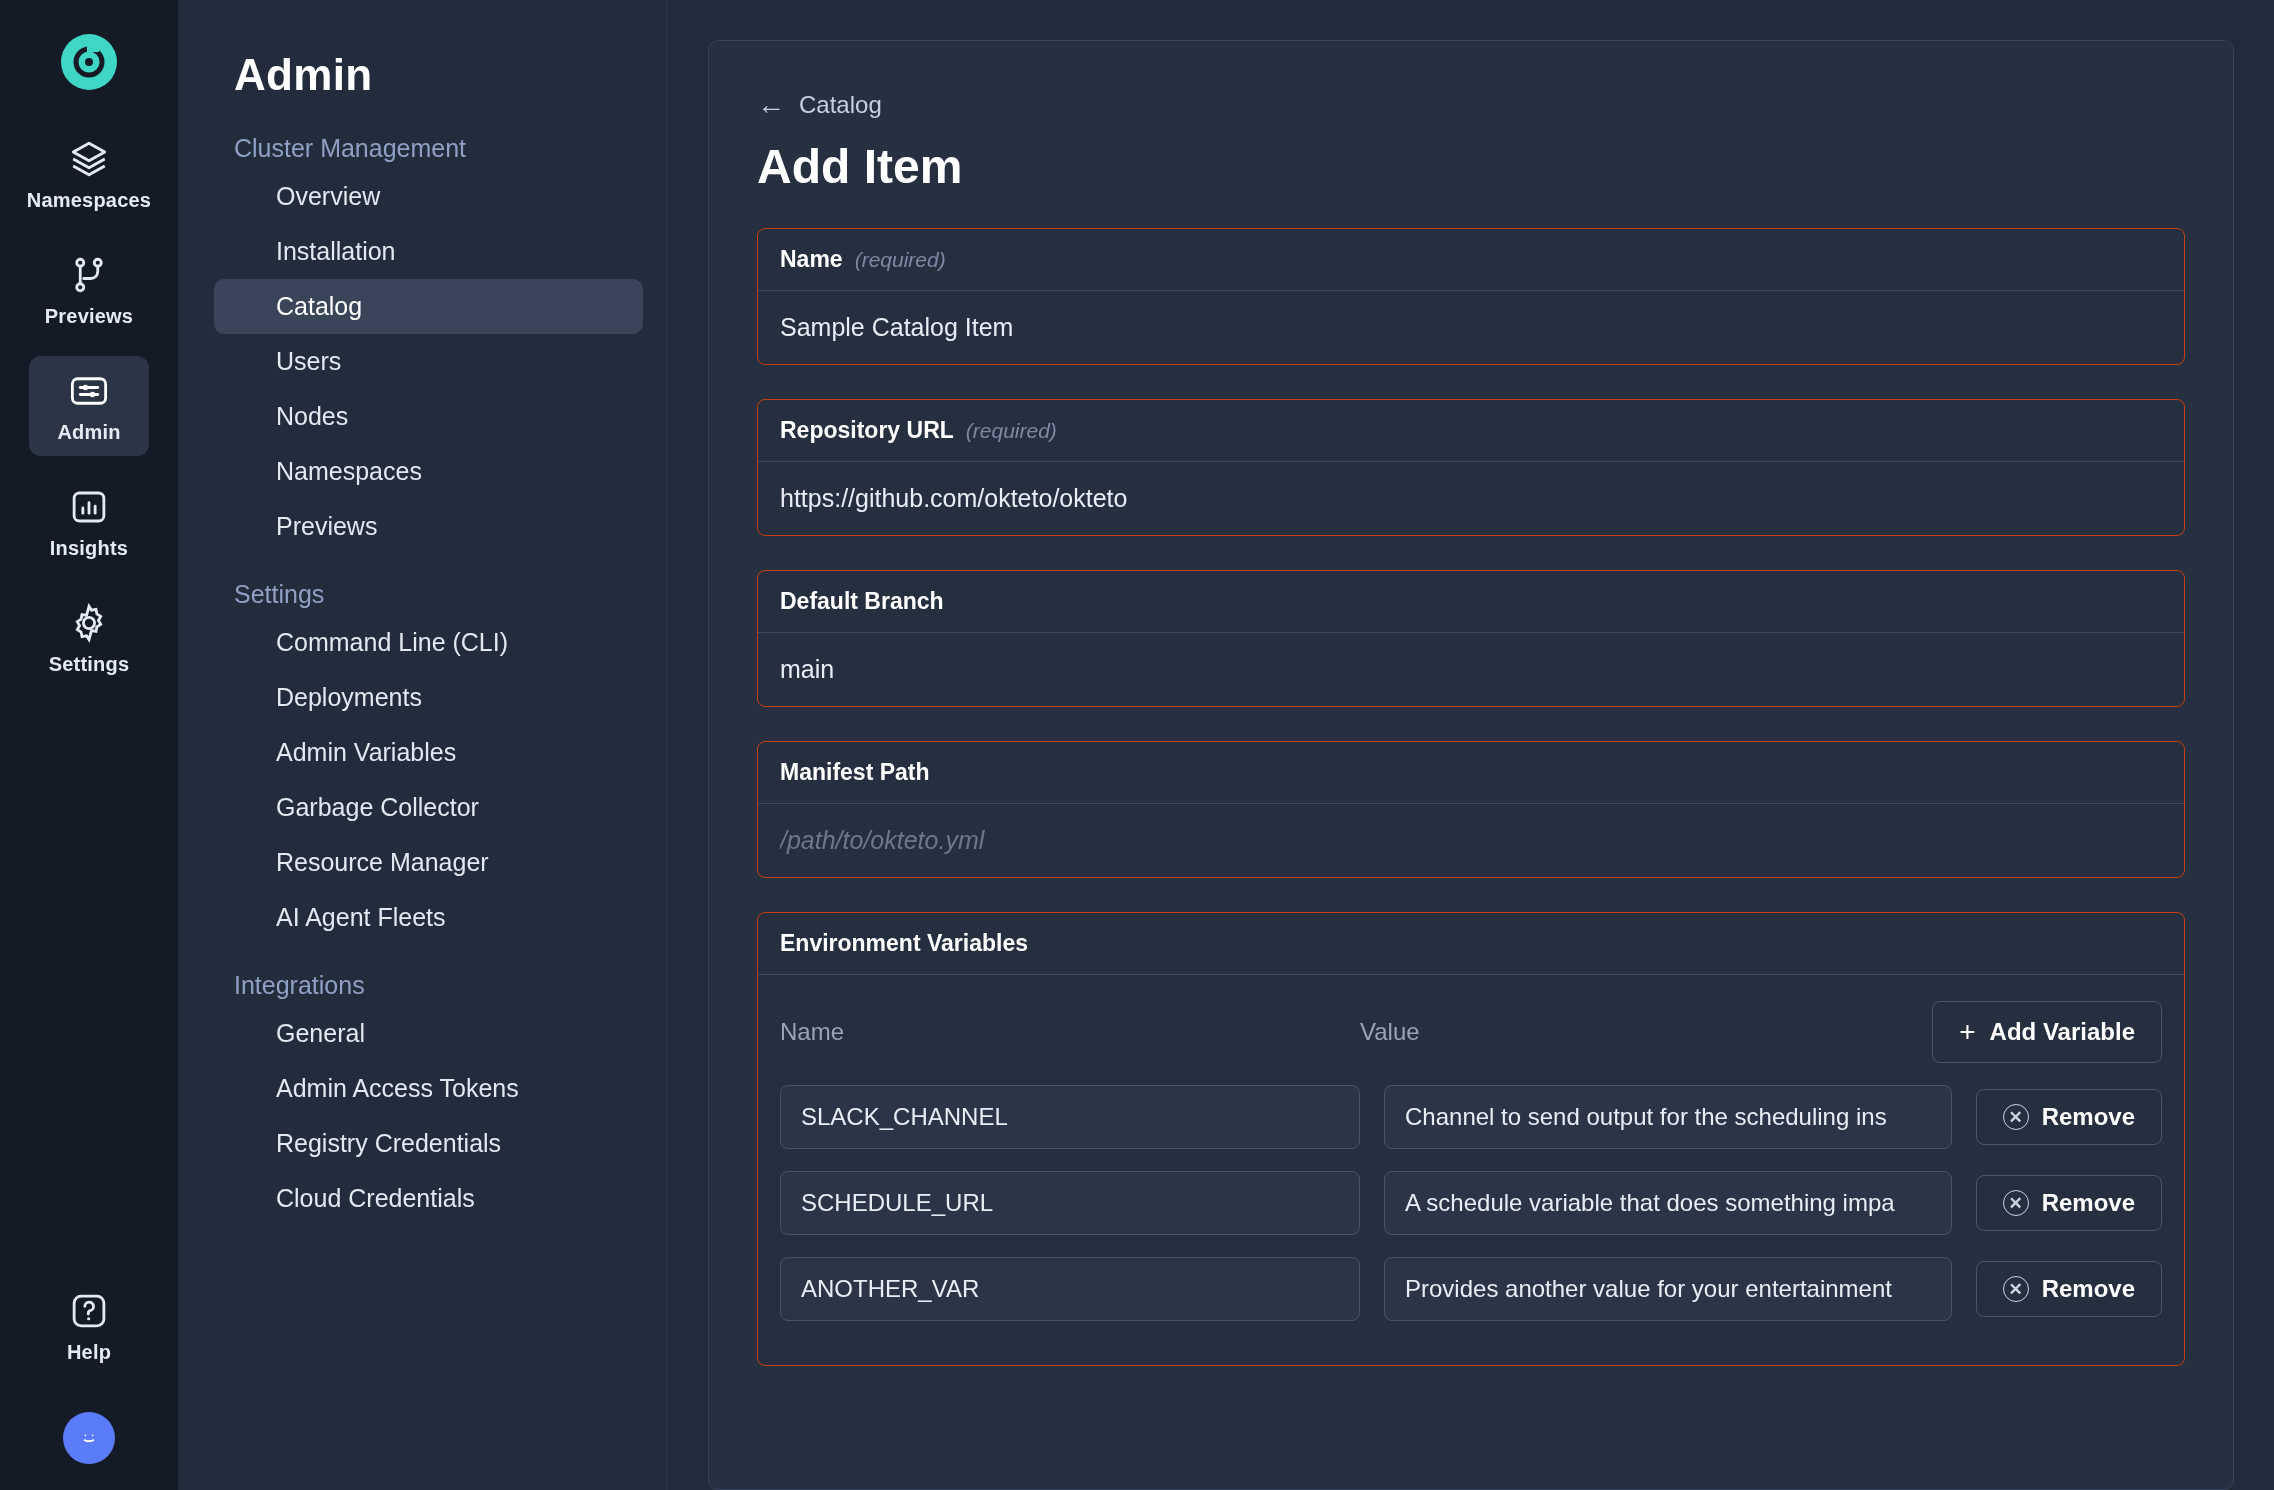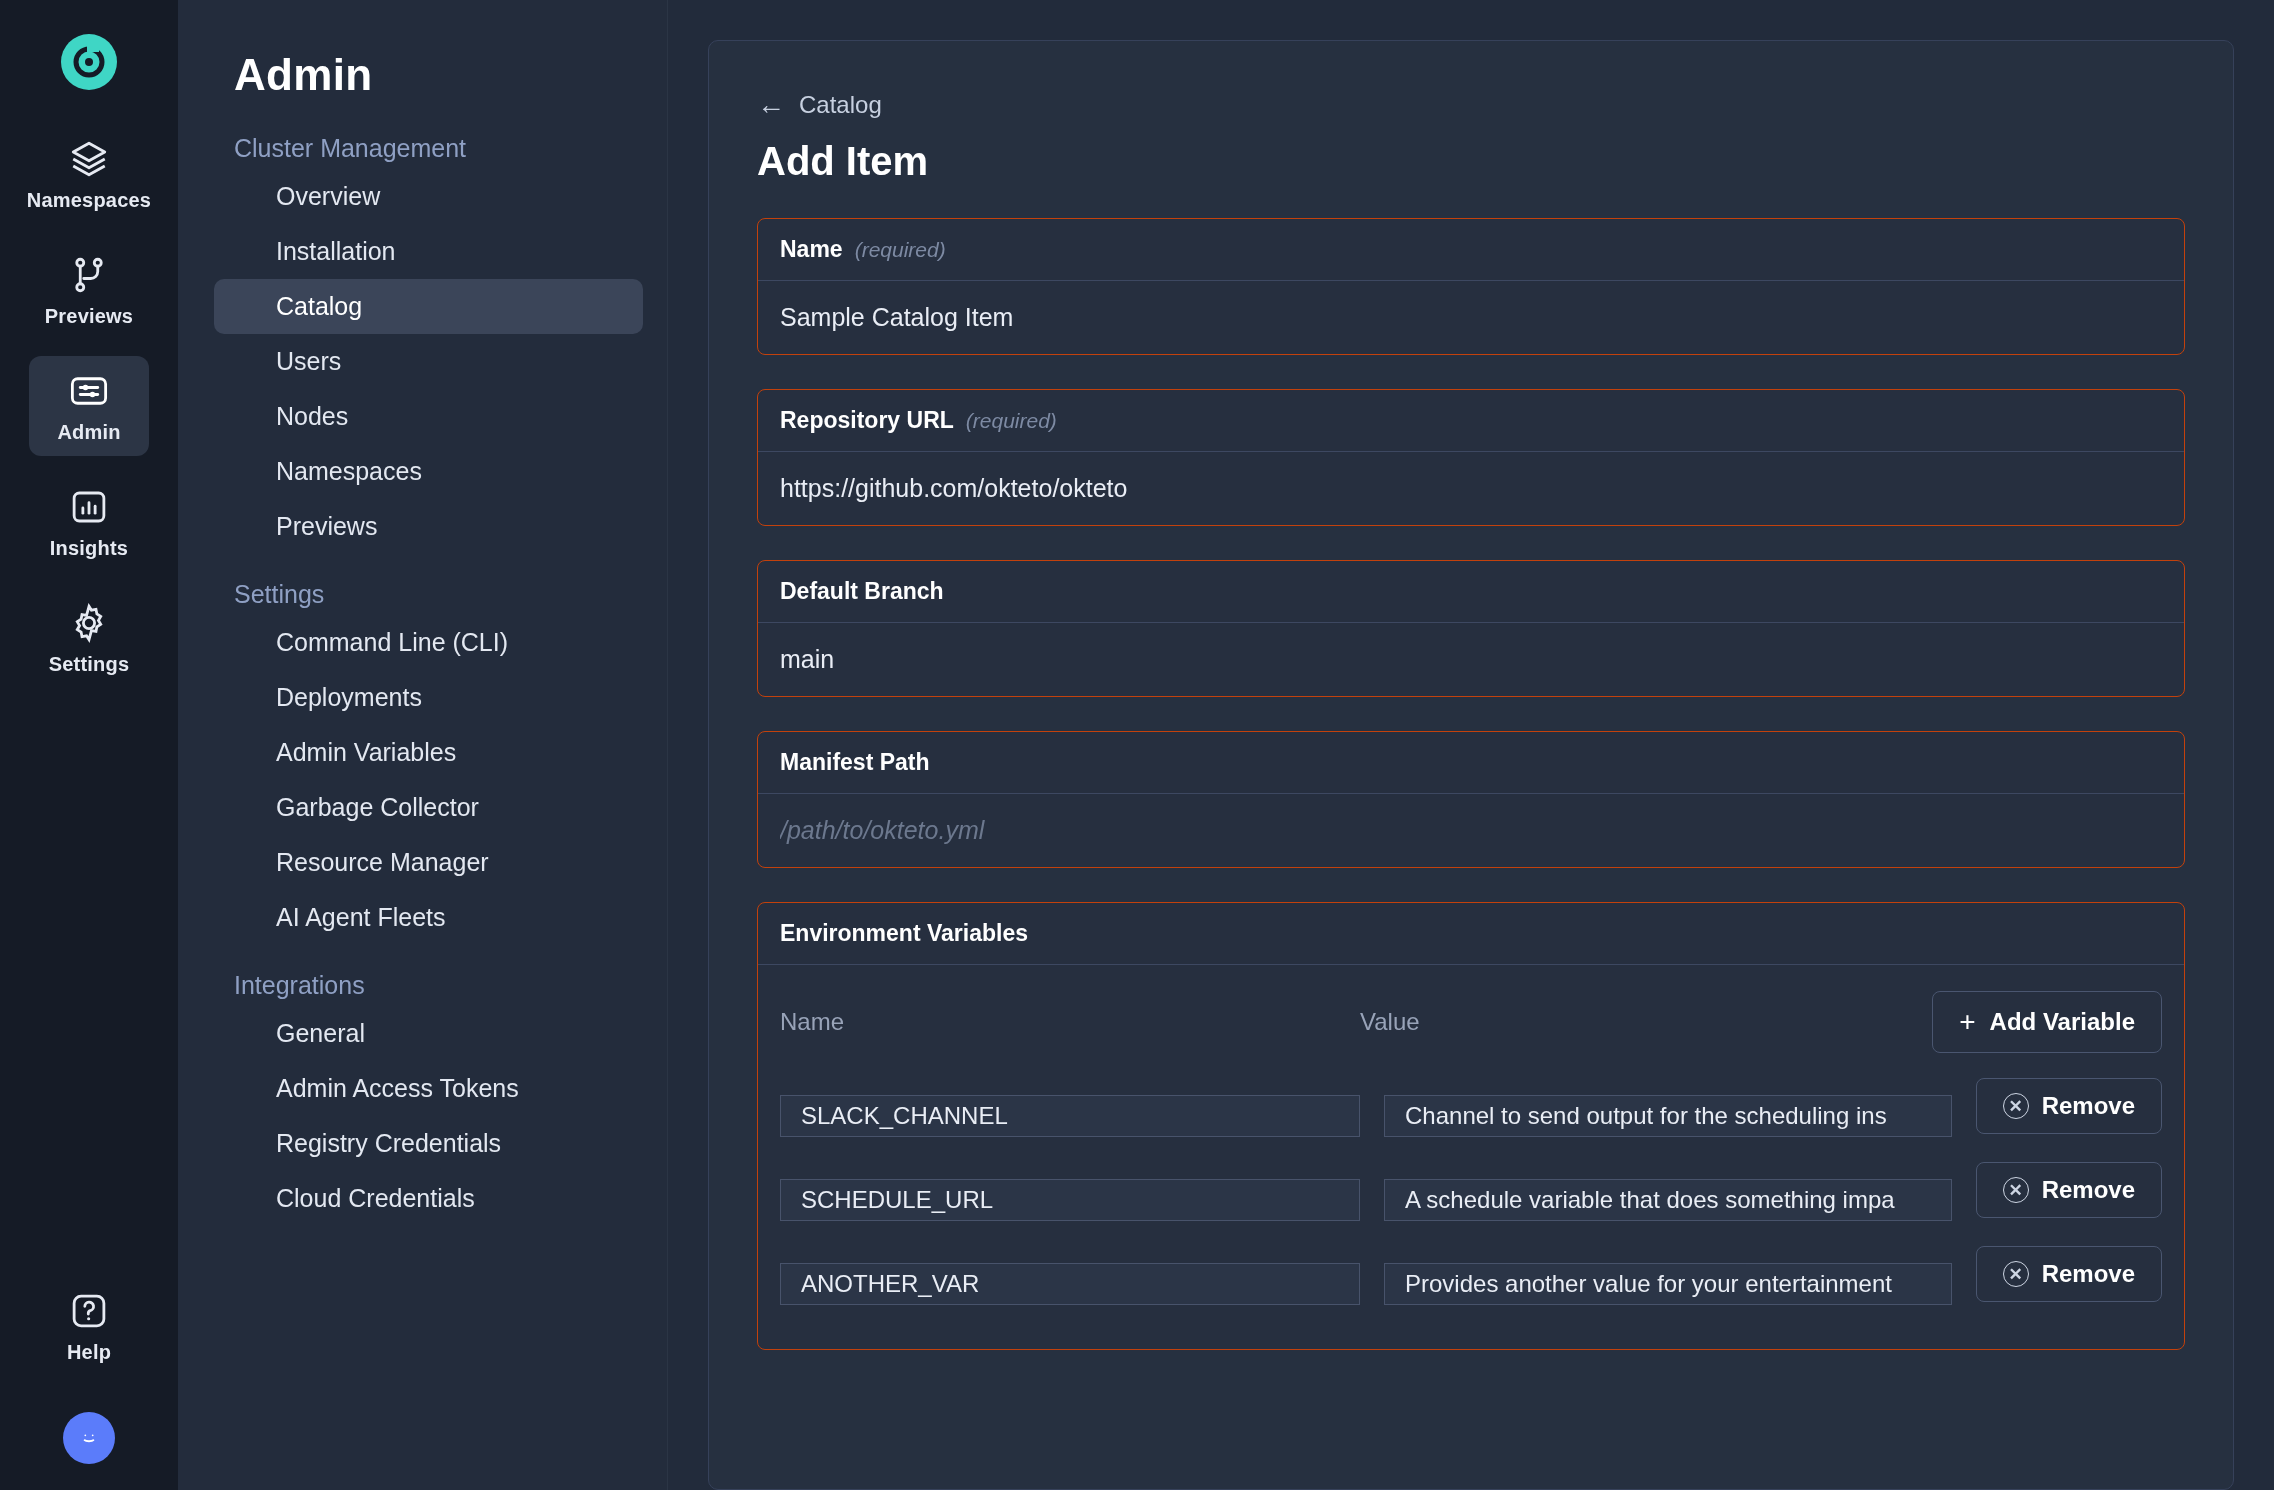--- a/index.html
+++ b/index.html
@@ -94,21 +94,21 @@
     padding: 48px 48px 0 48px;
     overflow: hidden;
   }
   .breadcrumb {
     display: flex; align-items: center; gap: 14px;
     color: #c7d0e0; font-size: 24px;
     margin-bottom: 18px;
   }
   .breadcrumb .arrow { font-size: 28px; color: #c7d0e0; }
   .page-title {
-    color: #fff; font-size: 40px; font-weight: bold;
+    color: #fff; font-size: 48px; font-weight: bold;
     margin-bottom: 34px;
   }
 
   
   .field {
     border: 1px solid #c2410c;
     border-radius: 8px;
     margin-bottom: 34px;
     background: #262f3f;
     overflow: hidden;
@@ -151,26 +151,25 @@
     white-space: nowrap;
   }
   .add-var .plus { font-size: 28px; font-weight: normal; }
   .env-row {
     display: flex; align-items: center; gap: 24px;
     margin-bottom: 22px;
   }
   .env-input {
     background: #2b3547;
     border: 1px solid #48536b;
-    border-radius: 0;
-    padding: 6px 20px;
+    border-radius: 8px;
+    padding: 17px 20px;
     color: #e9edf5; font-size: 24px;
     font-family: "Liberation Sans", sans-serif;
     outline: none;
-    margin-top: 20px;
   }
   .env-input.name { width: 580px; flex: 0 0 580px; }
   .env-input.value { flex: 1 1 auto; min-width: 0; }
   .remove-btn {
     display: flex; align-items: center; gap: 13px;
     border: 1px solid #4a5670;
     border-radius: 8px;
     padding: 13px 26px;
     color: #fff; font-size: 24px; font-weight: bold;
     background: transparent; cursor: pointer;

